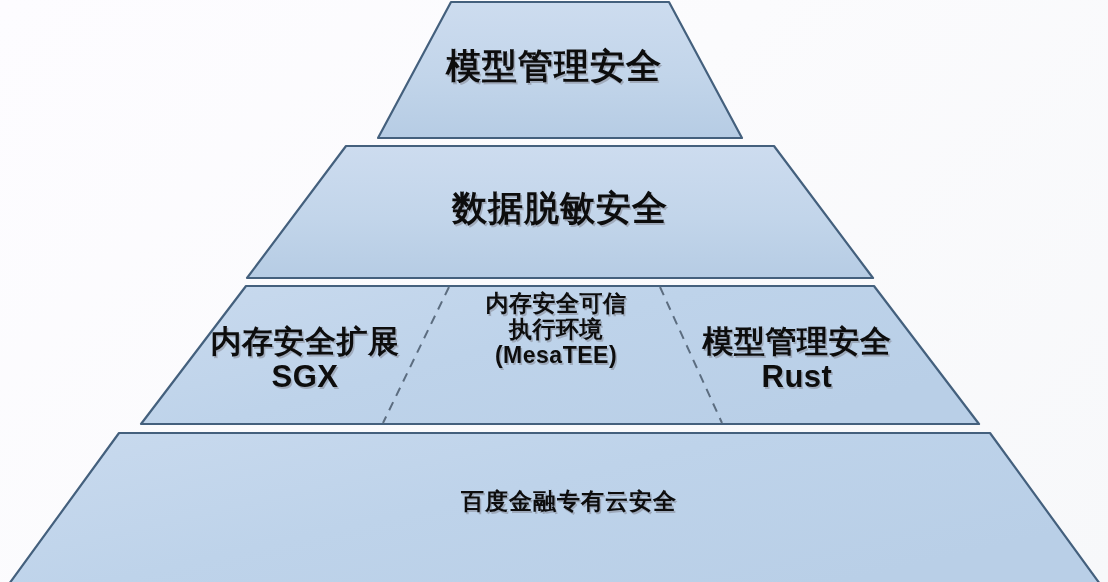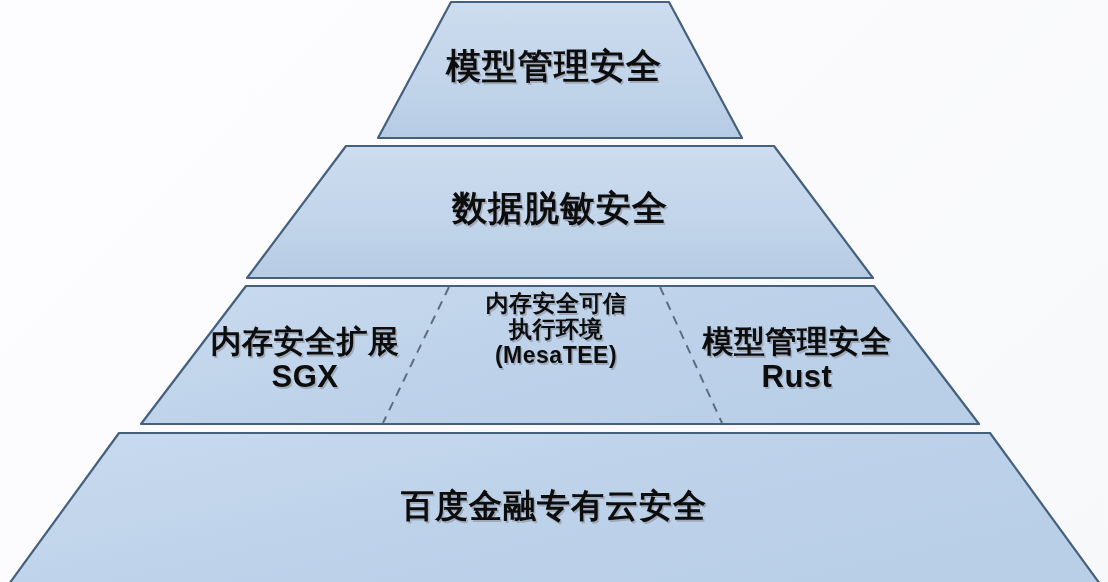--- a/index.html
+++ b/index.html
@@ -66,26 +66,25 @@
   }
   #label-seg-right {
     left: 672px;
     top: 324px;
     width: 250px;
     font-size: 31px;
     letter-spacing: 0.5px;
   }
   
   #label-tier-4 {
-    left: 354px;
+    left: 369px;
     top: 488px;
     width: 400px;
-    font-size: 33px;
+    font-size: 23px;
     letter-spacing: 1px;
-    font-family: Liberation Serif, serif;
   }
 </style>
 </head>
 <body>
 
 <div id="stage">
 
   <svg id="pyramid-svg" viewBox="0 0 1108 582">
     <defs>
       <linearGradient id="tierGrad" x1="0" y1="0" x2="0" y2="1">

